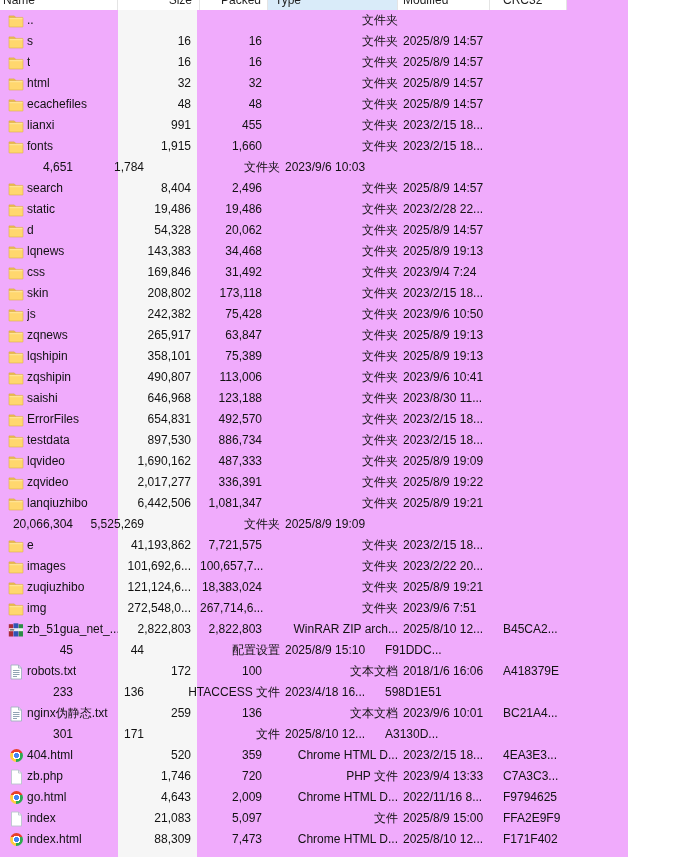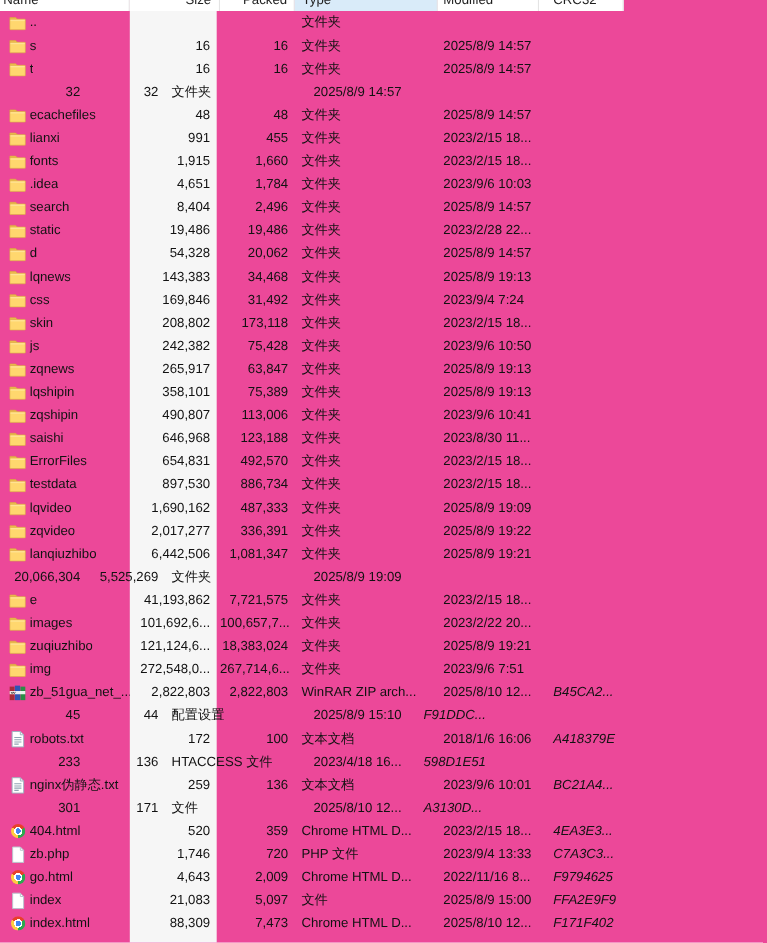--- a/index.html
+++ b/index.html
@@ -1,41 +1,41 @@
 <!DOCTYPE html>
 <html><head>
 <meta charset="utf-8">
 <style>
   * { box-sizing: border-box; }
   html,body { margin:0; padding:0; background:#fff; }
   body { font-family:"Liberation Sans", sans-serif; font-size:12px; color:#121212; }
-  #screen { position:relative; width:697px; height:857px; background:#ec4899; overflow:hidden; }
+  #screen { position:relative; width:628px; height:857px; background:#f0abfc; overflow:hidden; }
 
   
   #size-shade { position:absolute; left:118px; top:10px; width:79px; height:847px; background:#f6f6f6; z-index:0; }
 
   
   #header { position:absolute; top:-10px; left:0; height:20px; display:flex; z-index:2; }
   .hcell { height:20px; line-height:20px; border-right:1px solid #e4e4e4; padding:0 6px; color:#1f1f1f; white-space:nowrap; overflow:hidden; background:#fff; }
   .hcell.h-name { width:118px; padding-left:3px; }
   .hcell.h-size { width:82px; text-align:right; padding-right:7px; }
   .hcell.h-packed { width:68px; text-align:right; padding-right:6px; }
   .hcell.h-type { width:130px; padding-left:7px; background:#d9ebf9; }
   .hcell.h-mod { width:92px; padding-left:5px; }
   .hcell.h-crc { width:77px; padding-left:13px; }
 
   #rows { position:absolute; top:10px; left:0; width:697px; z-index:1; }
   .row { display:flex; height:21px; line-height:21px; white-space:nowrap; }
   .c { overflow:hidden; }
   .c.name { width:118px; padding-left:8px; display:flex; align-items:center; }
   .c.size { width:82px; text-align:right; padding-right:9px; }
   .c.packed { width:68px; text-align:right; padding-right:6px; }
-  .c.type { width:130px; padding-left:6px; }
+  .c.type { width:130px; padding-left:6px;text-align:right; }
   .c.mod { width:92px; padding-left:5px; }
-  .c.crc { width:77px; padding-left:13px;font-style:italic; }
+  .c.crc { width:77px; padding-left:13px; }
   .nm { overflow:hidden; white-space:nowrap; margin-left:3px; }
 
   .ic { width:16px; height:16px; flex:0 0 16px; display:inline-flex; align-items:center; justify-content:center; }
   .ic svg { display:block; }
   .chrome-ball {
     width:13px; height:13px; border-radius:50%; display:inline-block;
     background:
       radial-gradient(circle, #4285f4 0 2.4px, #ffffff 2.4px 3.8px, rgba(0,0,0,0) 3.8px),
       conic-gradient(from 60deg, #2da94f 0 120deg, #ffcd40 120deg 240deg, #e8402a 240deg 360deg);
   }
@@ -101,20 +101,30 @@
           </span>
           <span class="nm">t</span>
         </div>
         <div class="c size">16</div>
         <div class="c packed">16</div>
         <div class="c type">文件夹</div>
         <div class="c mod">2025/8/9 14:57</div>
         <div class="c crc"></div>
       </div>
       <div class="row">
+        <div class="c name">
+          <span class="ic">
+            <svg width="16" height="16" viewBox="0 0 16 16">
+              <path d="M1 2.9h5.3l1.5 1.7H1z" fill="#f0c04e" stroke="#d9a73e" stroke-width="0.6"></path>
+              <rect x="1" y="4.4" width="14" height="9.6" rx="0.5" fill="#ffd76e" stroke="#dcae47" stroke-width="0.6"></rect>
+              <rect x="1.6" y="5" width="12.8" height="1.2" fill="#ffe394"></rect>
+            </svg>
+          </span>
+          <span class="nm">html</span>
+        </div>
         <div class="c size">32</div>
         <div class="c packed">32</div>
         <div class="c type">文件夹</div>
         <div class="c mod">2025/8/9 14:57</div>
         <div class="c crc"></div>
       </div>
       <div class="row">
         <div class="c name">
           <span class="ic">
             <svg width="16" height="16" viewBox="0 0 16 16">
@@ -159,30 +169,20 @@
           </span>
           <span class="nm">fonts</span>
         </div>
         <div class="c size">1,915</div>
         <div class="c packed">1,660</div>
         <div class="c type">文件夹</div>
         <div class="c mod">2023/2/15 18...</div>
         <div class="c crc"></div>
       </div>
       <div class="row">
-        <div class="c name">
-          <span class="ic">
-            <svg width="16" height="16" viewBox="0 0 16 16">
-              <path d="M1 2.9h5.3l1.5 1.7H1z" fill="#f0c04e" stroke="#d9a73e" stroke-width="0.6"></path>
-              <rect x="1" y="4.4" width="14" height="9.6" rx="0.5" fill="#ffd76e" stroke="#dcae47" stroke-width="0.6"></rect>
-              <rect x="1.6" y="5" width="12.8" height="1.2" fill="#ffe394"></rect>
-            </svg>
-          </span>
-          <span class="nm">.idea</span>
-        </div>
         <div class="c size">4,651</div>
         <div class="c packed">1,784</div>
         <div class="c type">文件夹</div>
         <div class="c mod">2023/9/6 10:03</div>
         <div class="c crc"></div>
       </div>
       <div class="row">
         <div class="c name">
           <span class="ic">
             <svg width="16" height="16" viewBox="0 0 16 16">

